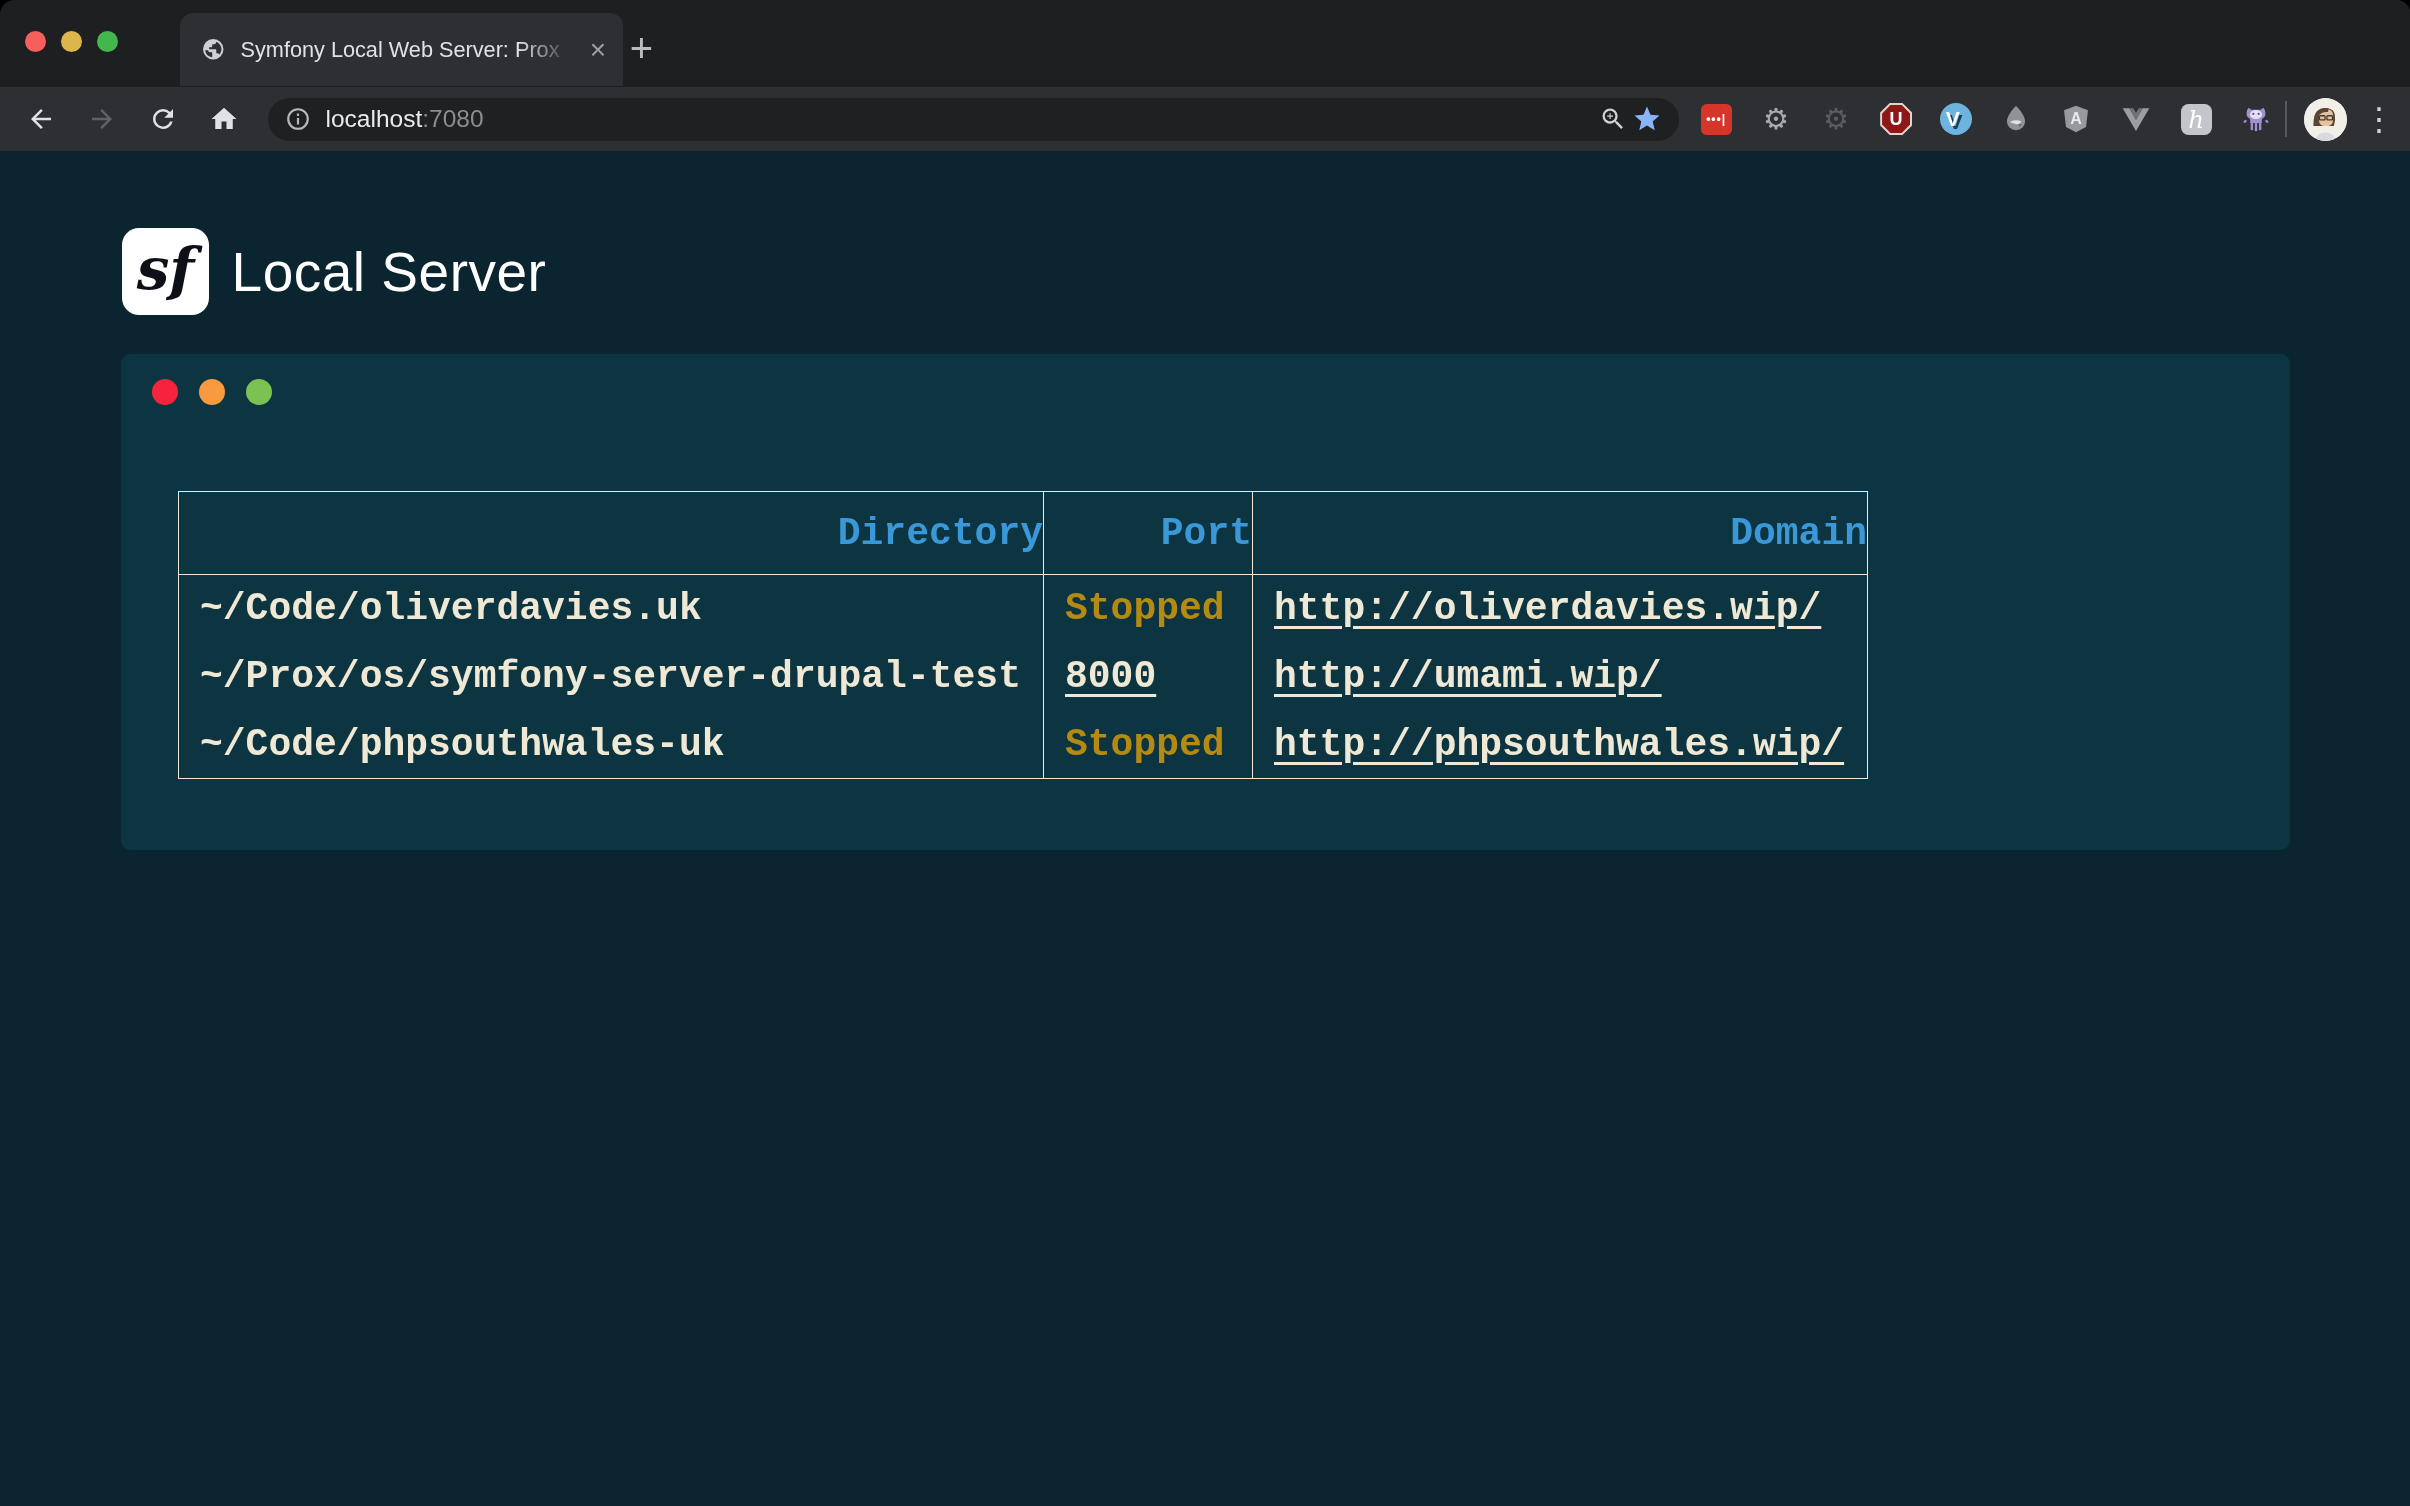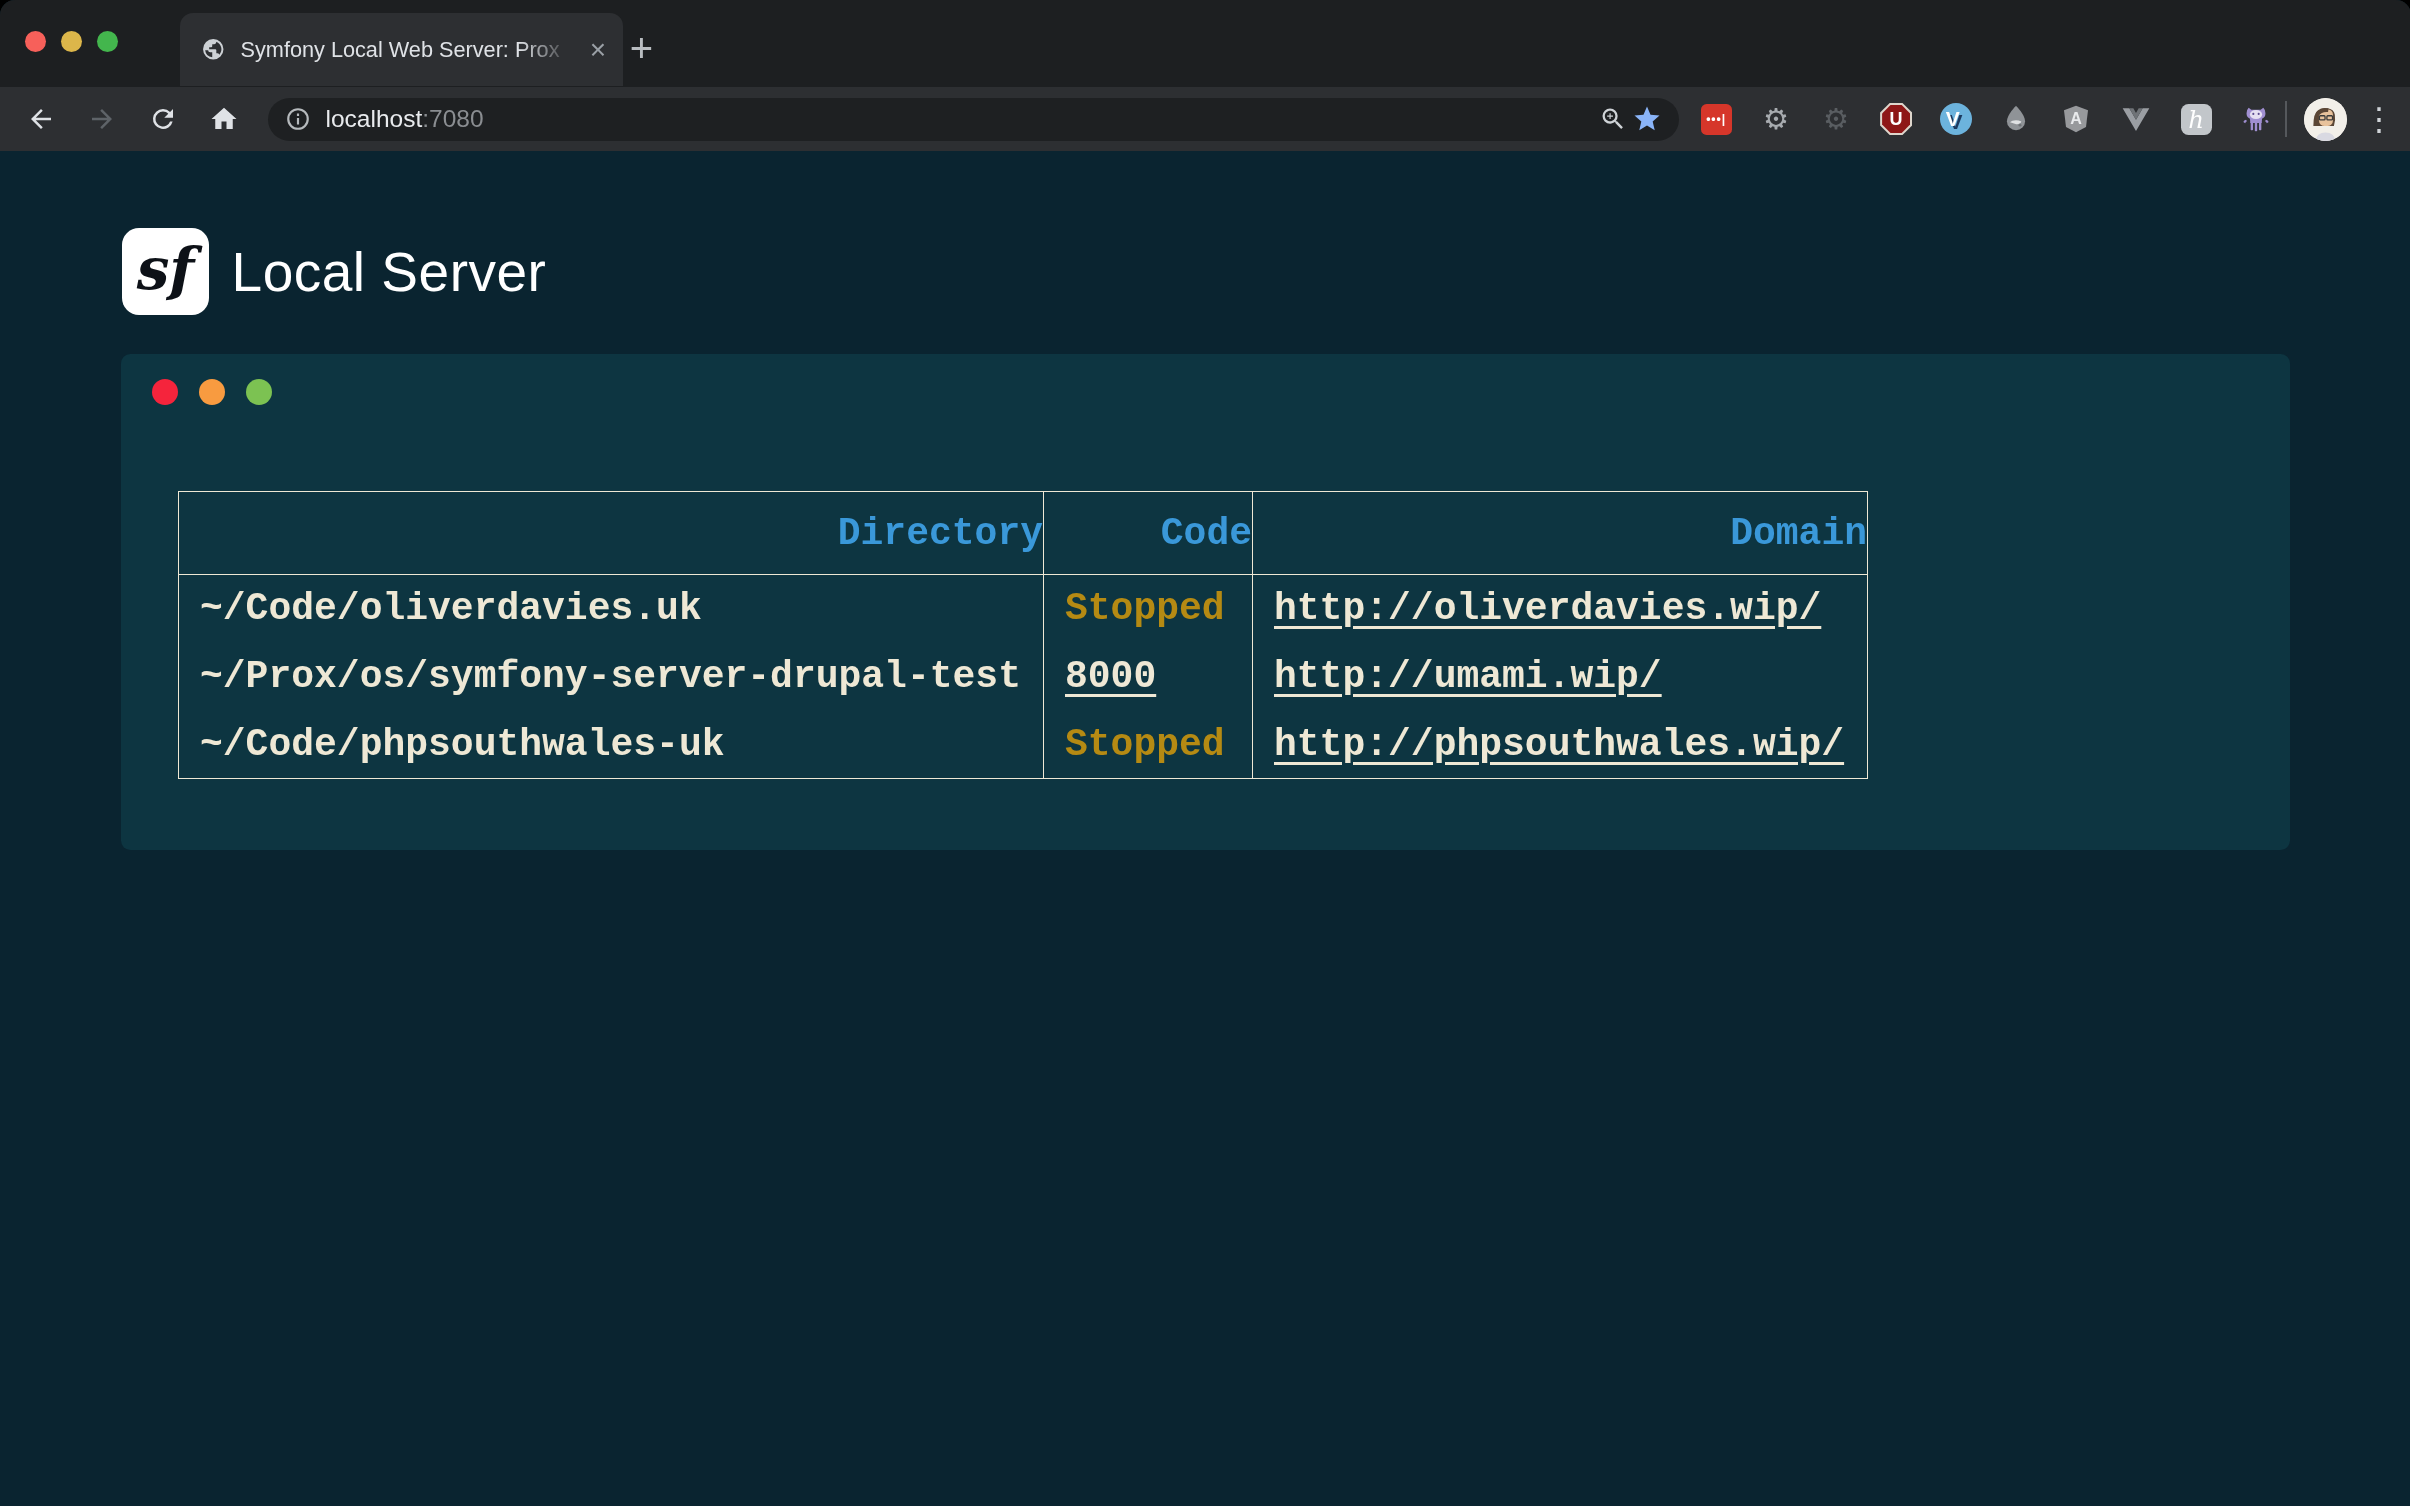--- a/index.html
+++ b/index.html
@@ -246,21 +246,21 @@
 
       <table>
         <colgroup>
             <col class="col-dir">
             <col class="col-port">
             <col class="col-dom">
           </colgroup>
         <thead>
           <tr>
             <th>Directory</th>
-            <th>Code</th>
+            <th>Port</th>
             <th>Domain</th>
           </tr>
         </thead>
         <tbody>
           <tr>
             <td>~/Code/oliverdavies.uk</td>
             <td class="status">Stopped</td>
             <td><a href="#" class="cell-link">http://oliverdavies.wip/</a></td>
           </tr>
           <tr>

